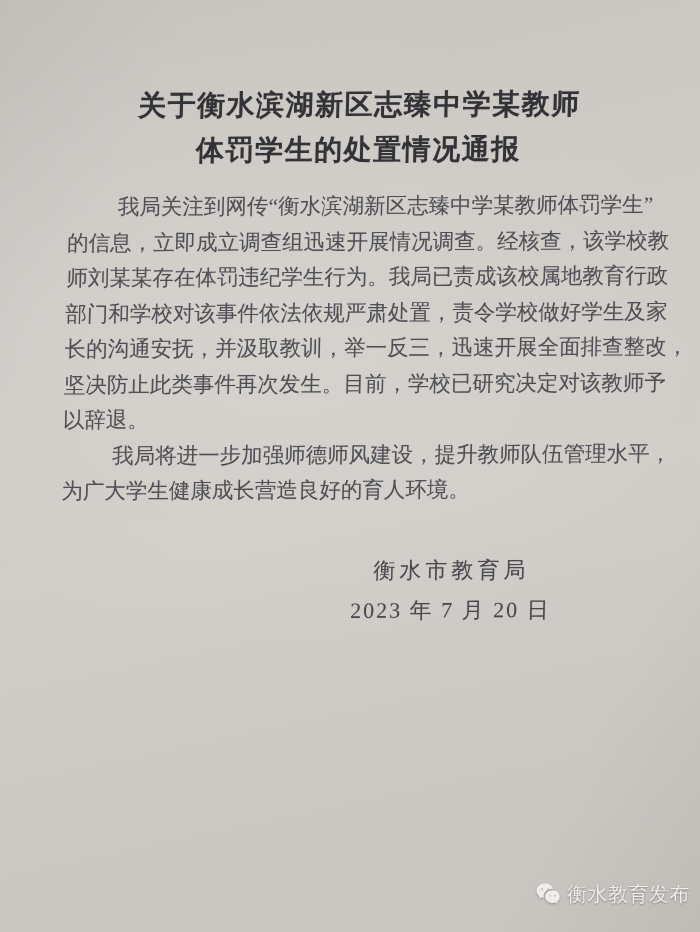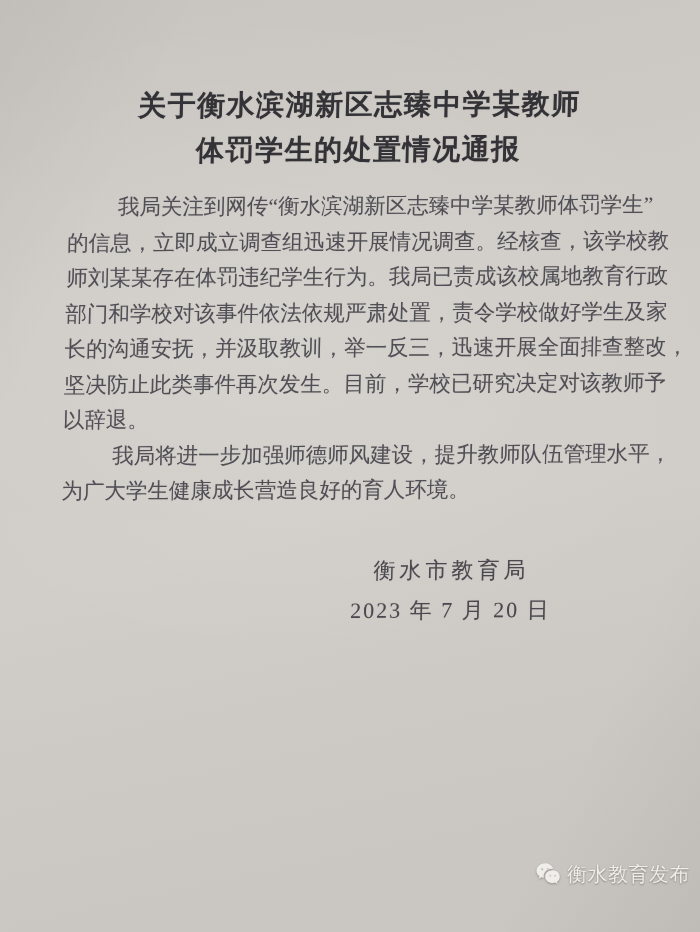--- a/index.html
+++ b/index.html
@@ -61,21 +61,21 @@
     text-align: center;
     font-size: 22px;
     color: #4a494f;
     text-shadow: 0 0 1px rgba(74,73,79,0.25);
   }
   .sig-line { line-height: 30px; letter-spacing: 4px; }
   .date-line { margin-top: 10px; line-height: 30px; letter-spacing: 2px; }
 
   .watermark {
     position: absolute;
-    top: 860px; left: 534px;
+    top: 880px; left: 534px;
     display: flex;
     align-items: center;
     gap: 5px;
     opacity: 0.92;
   }
   .wm-icon {
     width: 28px; height: 28px;
     filter: drop-shadow(0 1px 1px rgba(95,93,88,0.55));
   }
   .wm-text {

